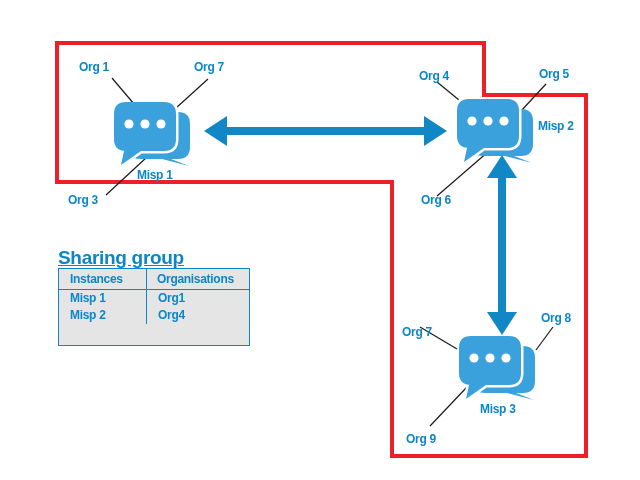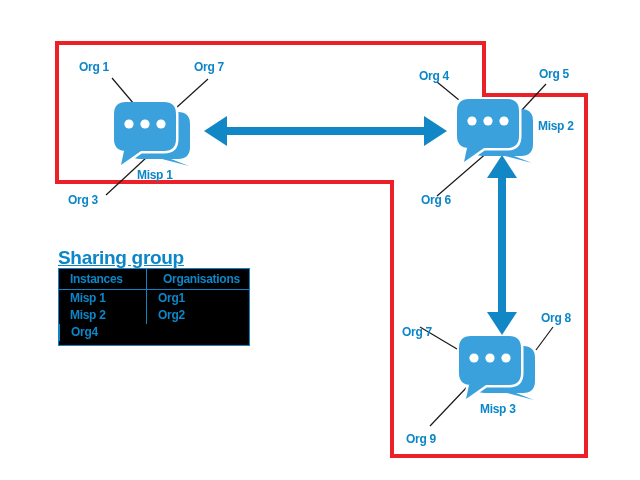--- a/index.html
+++ b/index.html
@@ -28,26 +28,26 @@
     position:absolute;left:58px;top:247px;width:191px;z-index:2;
     color:var(--text-blue);
     font-weight:700;font-size:19px;letter-spacing:-0.3px;
     text-decoration:underline;
   }
   .sg-table{
     position:absolute;left:58px;top:268px;width:190px;z-index:2;
     border:1.5px solid var(--text-blue);
     display:grid;grid-template-columns:87px 1fr;
     color:var(--text-blue);font-weight:700;font-size:12px;letter-spacing:-0.3px;
-    padding-bottom:4px;background:#000000;
+    padding-bottom:4px;background:#e5e5e5;
   }
   .sg-table .hdr{
     line-height:20px;height:20px;
     border-bottom:1.5px solid var(--text-blue);
-    padding-left:16px;
+    padding-left:10px;
   }
   .sg-table .cell{line-height:17px;height:17px;padding-left:11px;}
   .sg-table .c2{border-left:1.5px solid var(--text-blue);}
   .sg-table .hdr.c1{padding-left:11px;}
 </style>
 </head>
 <body>
 
 <div class="canvas">
 
@@ -131,20 +131,19 @@
   <div class="sg-title">Sharing group settings</div>
 
   <div class="sg-table">
     <div class="hdr c1">Instances</div>
     <div class="hdr c2">Organisations</div>
 
     <div class="cell c1">Misp 1</div>
     <div class="cell c2">Org1</div>
 
     <div class="cell c1">Misp 2</div>
-    <div class="cell c2">Org2</div>
 
     <div class="cell c2">Org4</div>
 
     <div class="cell c1"></div>
   </div>
 
 </div>
 
 </body></html>

